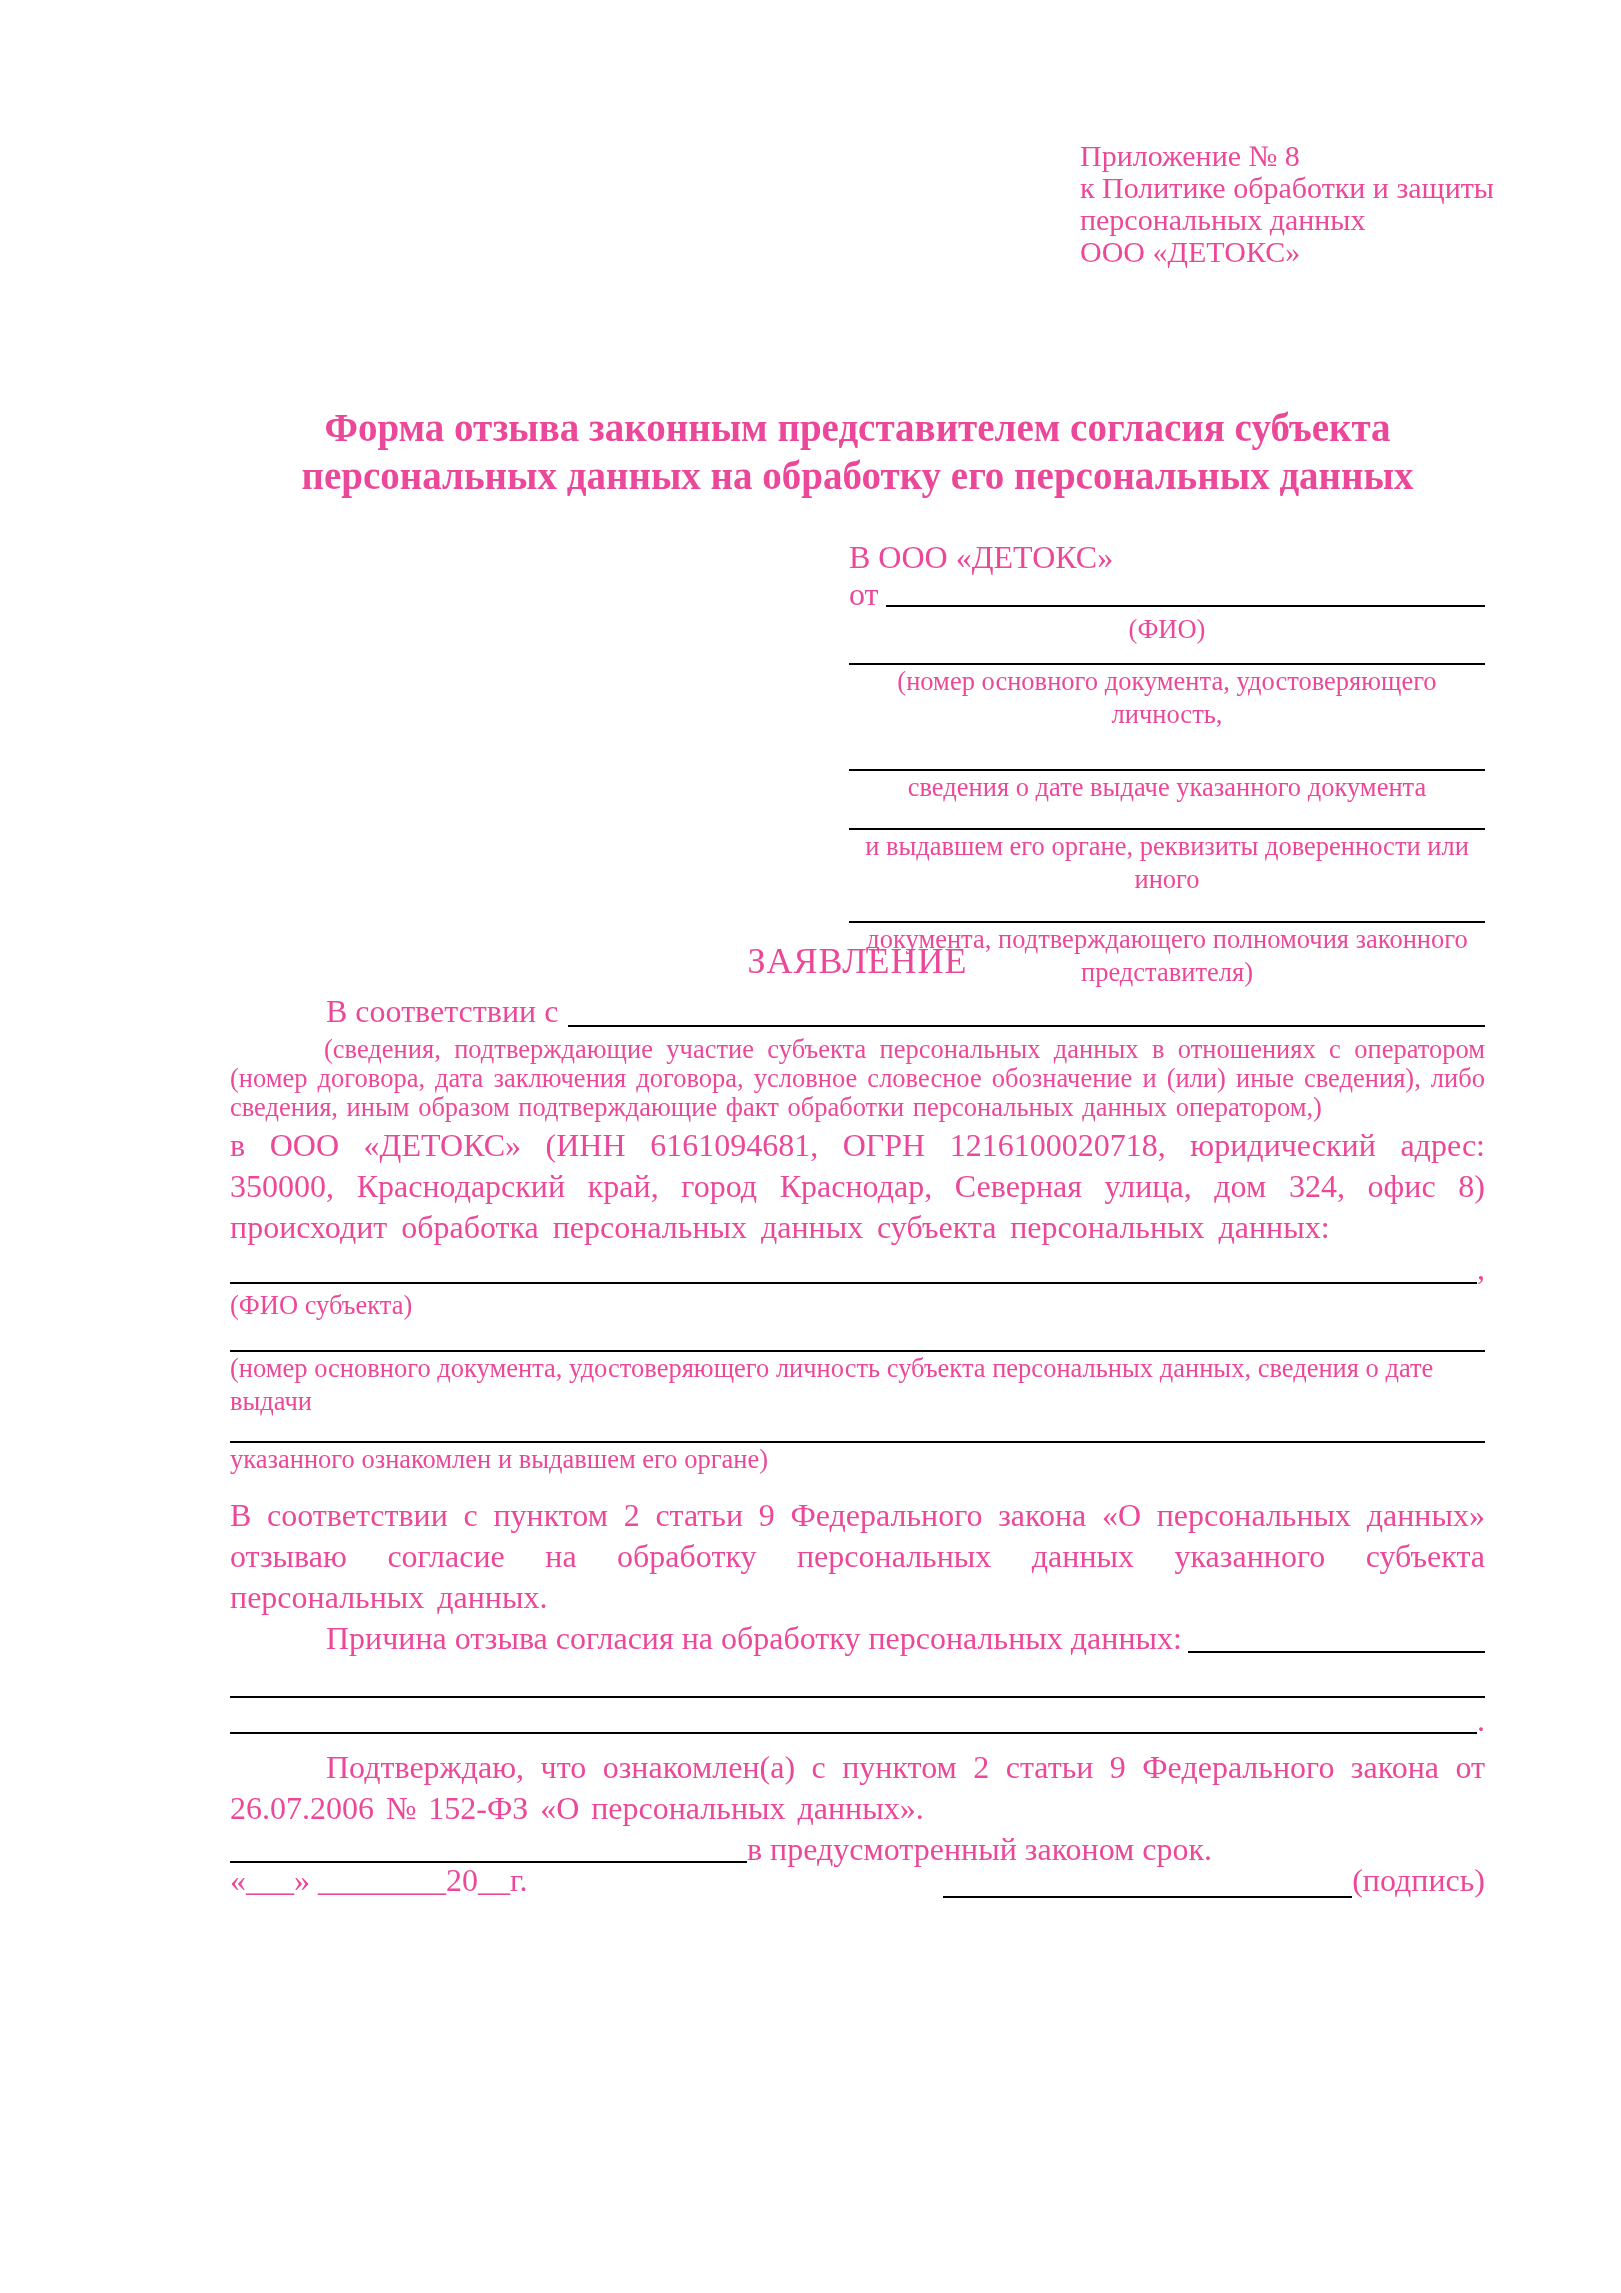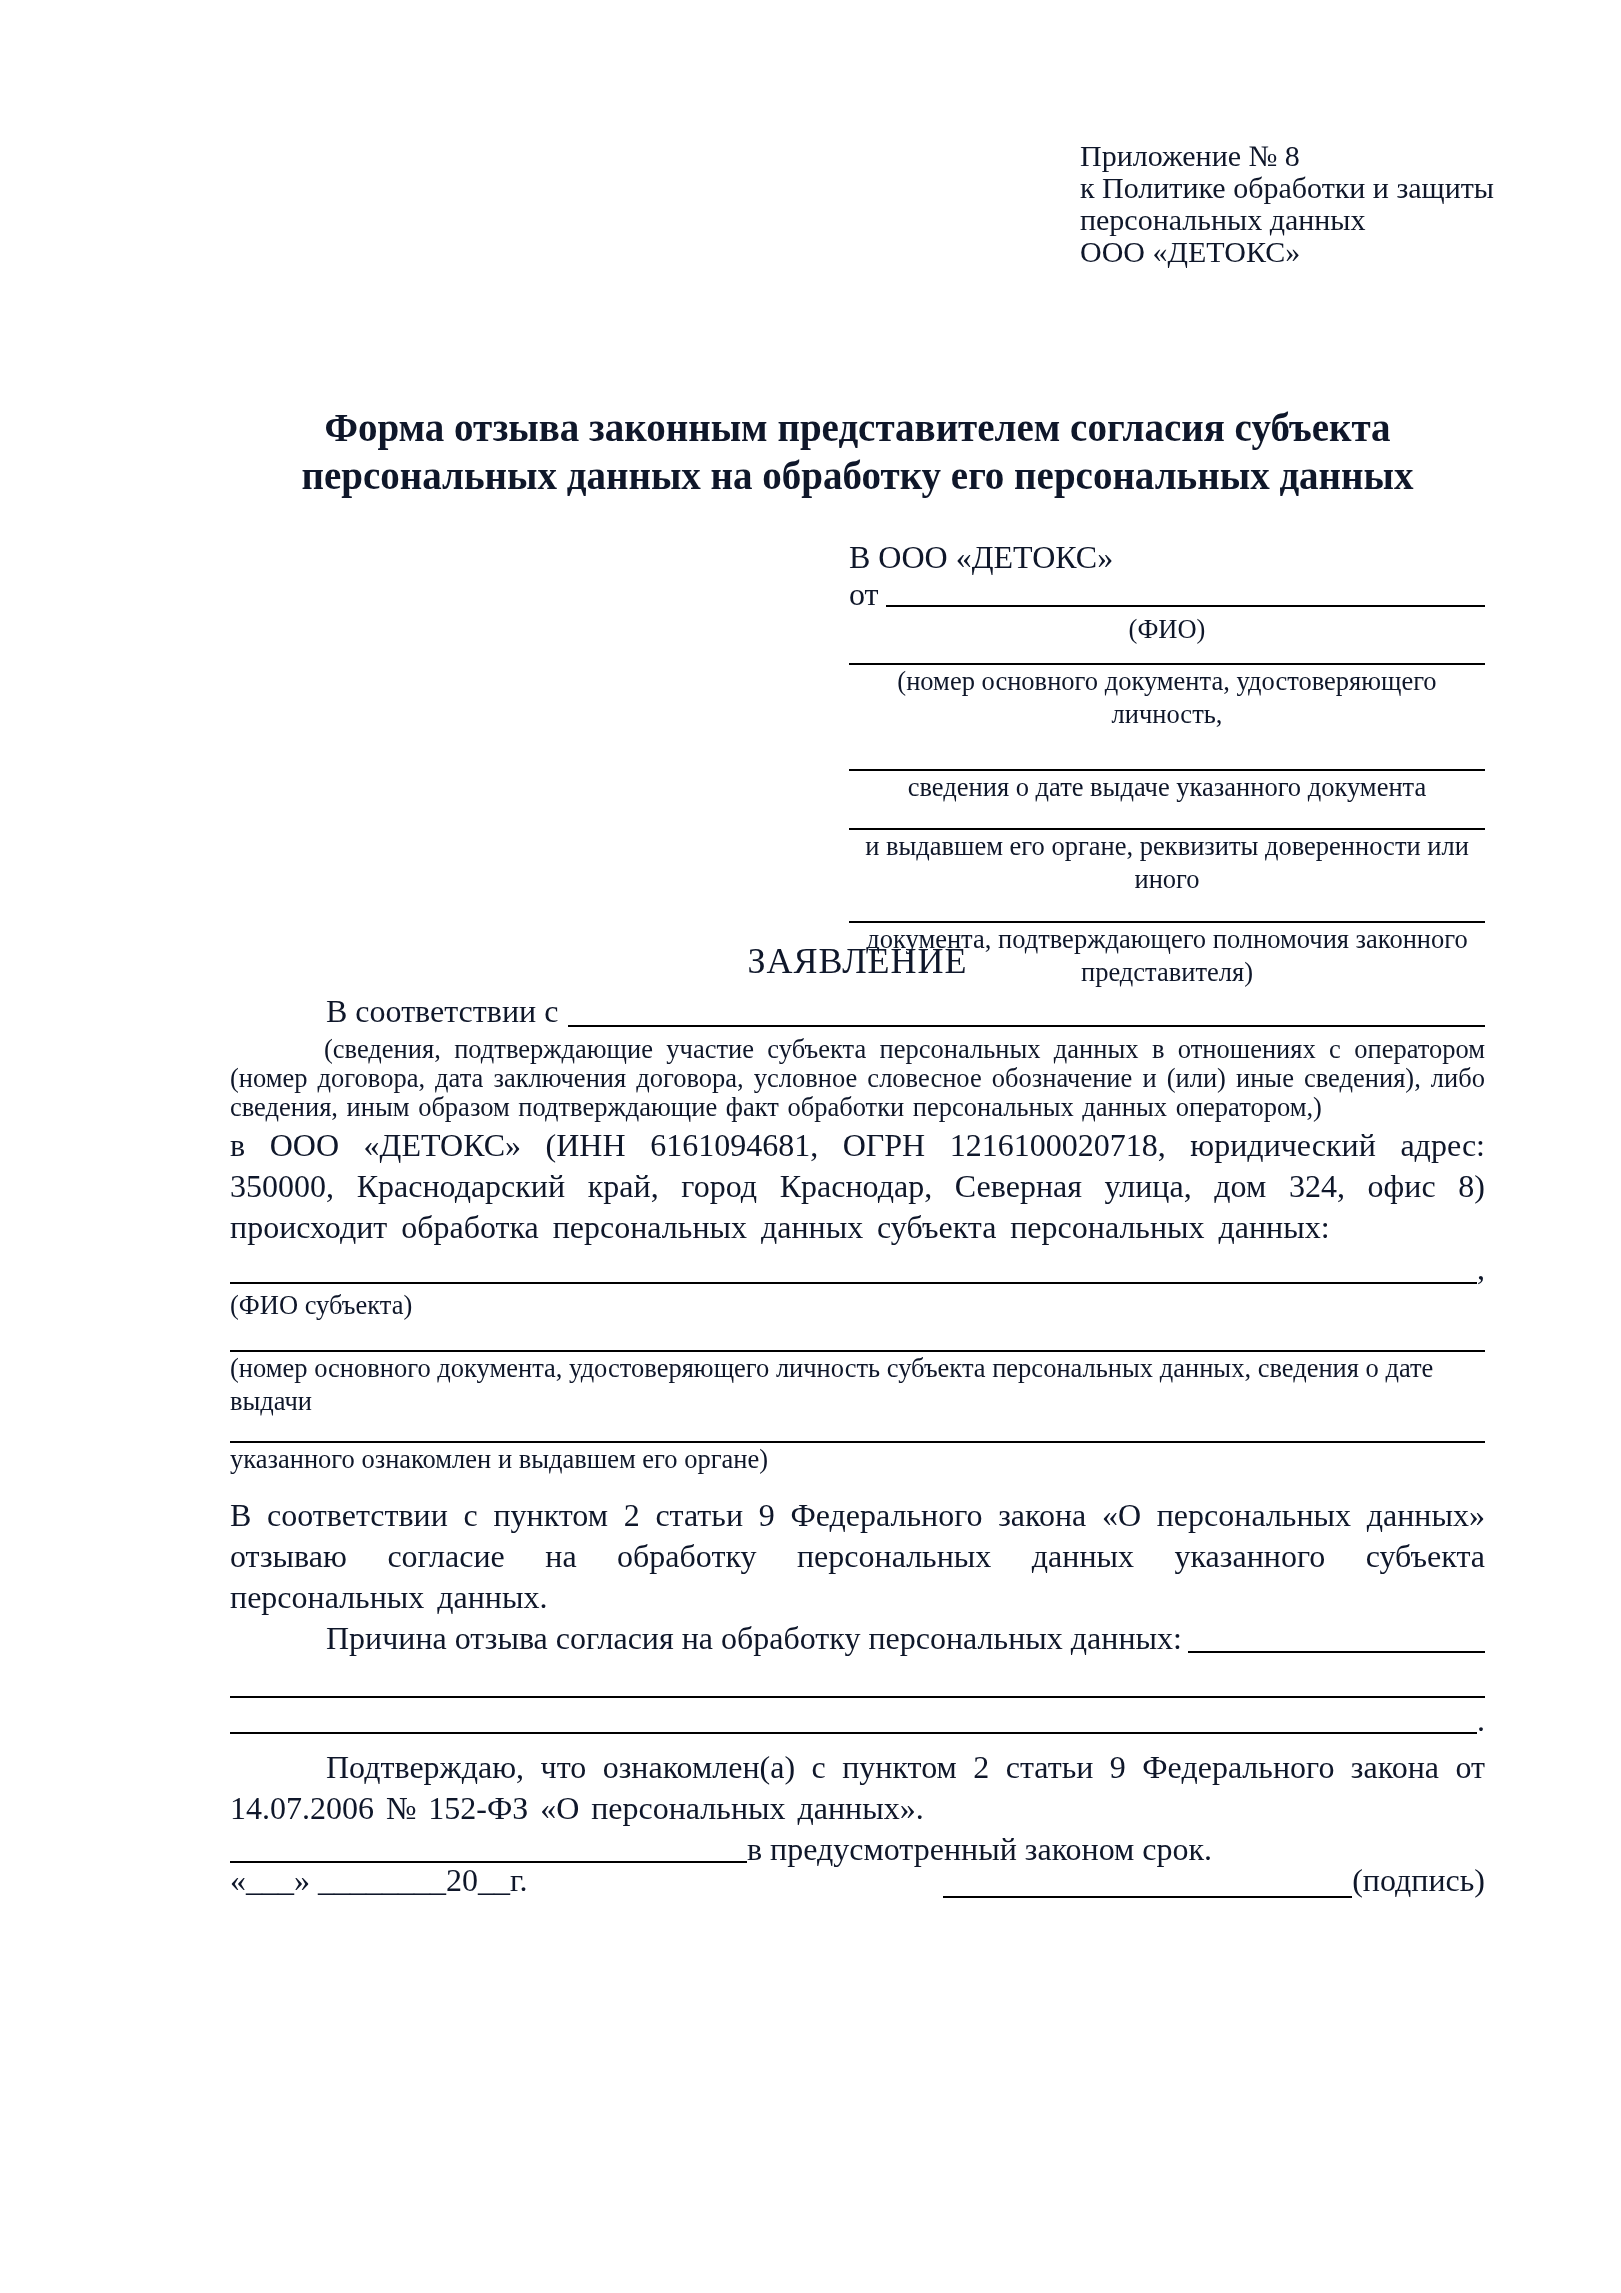--- a/index.html
+++ b/index.html
@@ -1,21 +1,21 @@
 <!DOCTYPE html>
 <html><head>
 <meta charset="utf-8">
 <style>
   html,body{margin:0;padding:0;background:#e8e8e8;}
   .page{
     position:relative;
     width:1621px;height:2294px;
     background:#ffffff;
     font-family:"Liberation Serif","DejaVu Serif",serif;
-    color:#0f172a;
+    color:#ec4899;
     overflow:hidden;
   }
   
   .appendix{
     position:absolute;left:1080px;top:140px;
     font-size:30px;line-height:32px;
   }
   
   .title{
     position:absolute;left:230px;top:404px;width:1255px;
@@ -140,21 +140,21 @@
       <span class="fill"></span>
     </div>
 
     <div class="rule blank1"></div>
 
     <div class="blank2-row">
       <span class="fill"></span>
       <span class="dot">.</span>
     </div>
 
-    <div class="para p-confirm">Подтверждаю, что ознакомлен(а) с пунктом 2 статьи 9 Федерального закона от 14.07.2006 № 152-ФЗ «О персональных данных».</div>
+    <div class="para p-confirm">Подтверждаю, что ознакомлен(а) с пунктом 2 статьи 9 Федерального закона от 26.07.2006 № 152-ФЗ «О персональных данных».</div>
 
 
     <div class="reply-tail-row">
       <span class="fixedfill"></span>
       <span class="txt">в предусмотренный законом срок.</span>
     </div>
 
   </div>
 
   <div class="signature">

